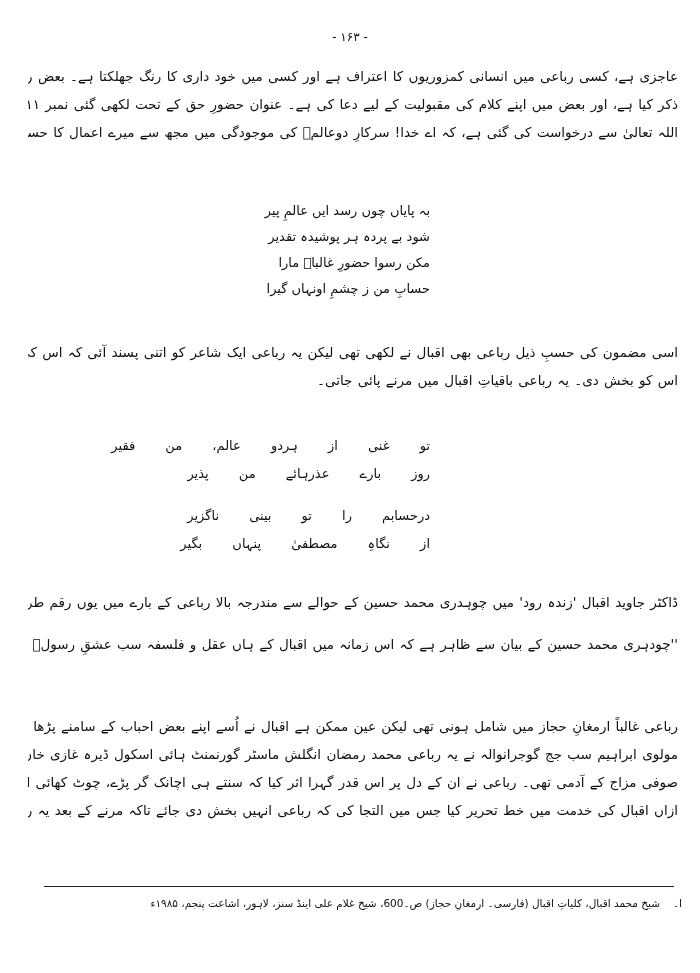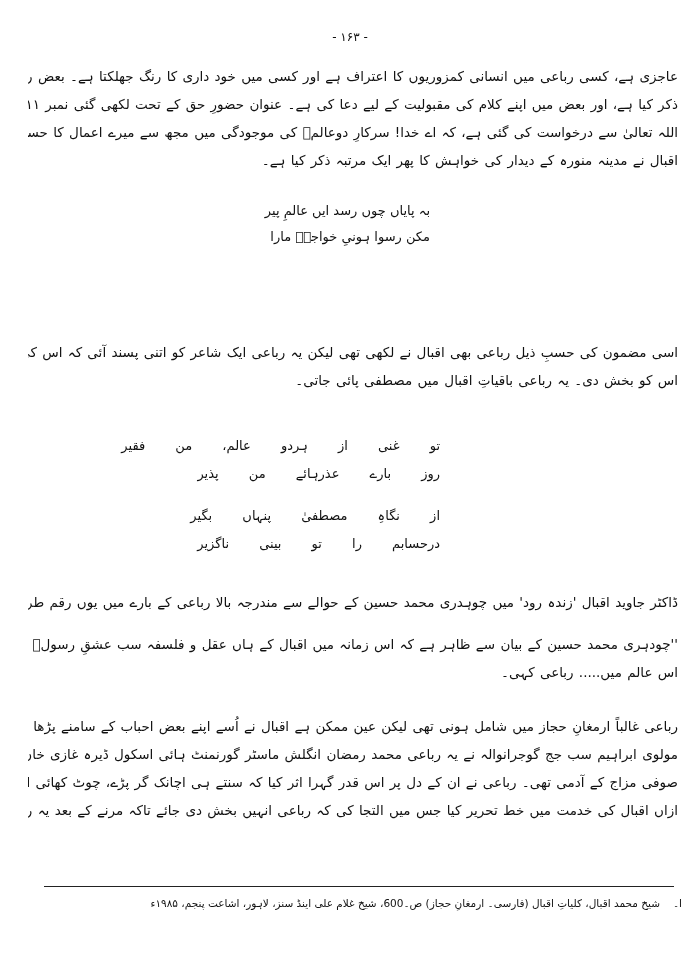--- a/index.html
+++ b/index.html
@@ -55,21 +55,21 @@
       text-align: right;
       white-space: nowrap;
     }
     .verse-block-1 {
       left: 230px;
       width: 200px;
       top: 198px;
       line-height: 26px;
     }
     .verse-block-2 {
-      left: 220px;
+      left: 210px;
       width: 220px;
       top: 432px;
       line-height: 28px;
     }
     .verse-block-2 .line { word-spacing: 26px; }
     .verse-block-2 .gap { height: 14px; display: block; }
     .rule {
       position: absolute;
       left: 44px;
       width: 630px;
@@ -98,48 +98,48 @@
 <body>
 
 <div class="page">
 
   <div class="page-number">- ۱۶۳ -</div>
 
   <div class="para" style="top:62px;">
     <span class="line">عاجزی ہے، کسی رباعی میں انسانی کمزوریوں کا اعتراف ہے اور کسی میں خود داری کا رنگ جھلکتا ہے۔ بعض رباعیات میں قوم کی بے حسی کا</span>
     <span class="line">ذکر کیا ہے، اور بعض میں اپنے کلام کی مقبولیت کے لیے دعا کی ہے۔ عنوان حضورِ حق کے تحت لکھی گئی نمبر ۱۱ پر دو رباعیاں ہیں۔ پہلی میں</span>
     <span class="line">اللہ تعالیٰ سے درخواست کی گئی ہے، کہ اے خدا! سرکارِ دوعالمؐ کی موجودگی میں مجھ سے میرے اعمال کا حساب نہ لیجئے گا، دوسری رباعی میں</span>
-    <span class="line">اقبال نے مدینہ منورہ کے دیدار کی خواہش کا پھر ایک مرتبہ ذکر کیا ہے۔</span>
   </div>
 
   <div class="verse verse-block-1">
     <span class="line">بہ پایاں چوں رسد ایں عالمِ پیر</span>
-    <span class="line">مکن رسوا ہونیِ خواجہؐ مارا</span>
+    <span class="line">شود بے پردہ ہر پوشیدہ تقدیر</span>
+    <span class="line">مکن رسوا حضورِ غالباؐ مارا</span>
+    <span class="line">حسابِ من ز چشمِ اونہاں گیرا</span>
   </div>
 
   <div class="para" style="top:338px;">
     <span class="line">اسی مضمون کی حسبِ ذیل رباعی بھی اقبال نے لکھی تھی لیکن یہ رباعی ایک شاعر کو اتنی پسند آئی کہ اس کی درخواست پر اقبال نے</span>
-    <span class="line">اس کو بخش دی۔ یہ رباعی باقیاتِ اقبال میں مصطفی پائی جاتی۔</span>
+    <span class="line">اس کو بخش دی۔ یہ رباعی باقیاتِ اقبال میں مرنے پائی جاتی۔</span>
   </div>
 
   <div class="verse verse-block-2">
     <span class="line">تو غنی از ہردو عالم، من فقیر</span>
     <span class="line">روز بارے عذرہائے من پذیر</span>
     <span class="gap"></span>
+    <span class="line">درحسابم را تو بینی ناگزیر</span>
     <span class="line">از نگاہِ مصطفیٰ پنہاں بگیر</span>
-    <span class="line">درحسابم را تو بینی ناگزیر</span>
   </div>
 
   <div class="para" style="top:588px;">
     <span class="line">ڈاکٹر جاوید اقبال 'زندہ رود' میں چوہدری محمد حسین کے حوالے سے مندرجہ بالا رباعی کے بارے میں یوں رقم طراز ہیں:-</span>
   </div>
 
   <div class="para" style="top:630px;">
     <span class="line">''چودہری محمد حسین کے بیان سے ظاہر ہے کہ اس زمانہ میں اقبال کے ہاں عقل و فلسفہ سب عشقِ رسولؐ کے تابع ہو چکے تھے۔</span>
-    <span class="line">اس عالم میں..... رباعی کہی۔</span>
   </div>
 
   <div class="para" style="top:712px;">
     <span class="line">رباعی غالباً ارمغانِ حجاز میں شامل ہونی تھی لیکن عین ممکن ہے اقبال نے اُسے اپنے بعض احباب کے سامنے پڑھا ہو۔ چنانچہ</span>
     <span class="line">مولوی ابراہیم سب جج گوجرانوالہ نے یہ رباعی محمد رمضان انگلش ماسٹر گورنمنٹ ہائی اسکول ڈیرہ غازی خان کے روبرو پڑھی۔ محمد رمضان</span>
     <span class="line">صوفی مزاج کے آدمی تھی۔ رباعی نے ان کے دل پر اس قدر گہرا اثر کیا کہ سنتے ہی اچانک گر پڑے، چوٹ کھائی اور بے ہوش ہو گئے، بعد</span>
     <span class="line">ازاں اقبال کی خدمت میں خط تحریر کیا جس میں التجا کی کہ رباعی انہیں بخش دی جائے تاکہ مرنے کے بعد یہ رباعی اُن کے ماتھے پر لکھ کر انہیں</span>
   </div>
 
   <div class="rule"></div>

